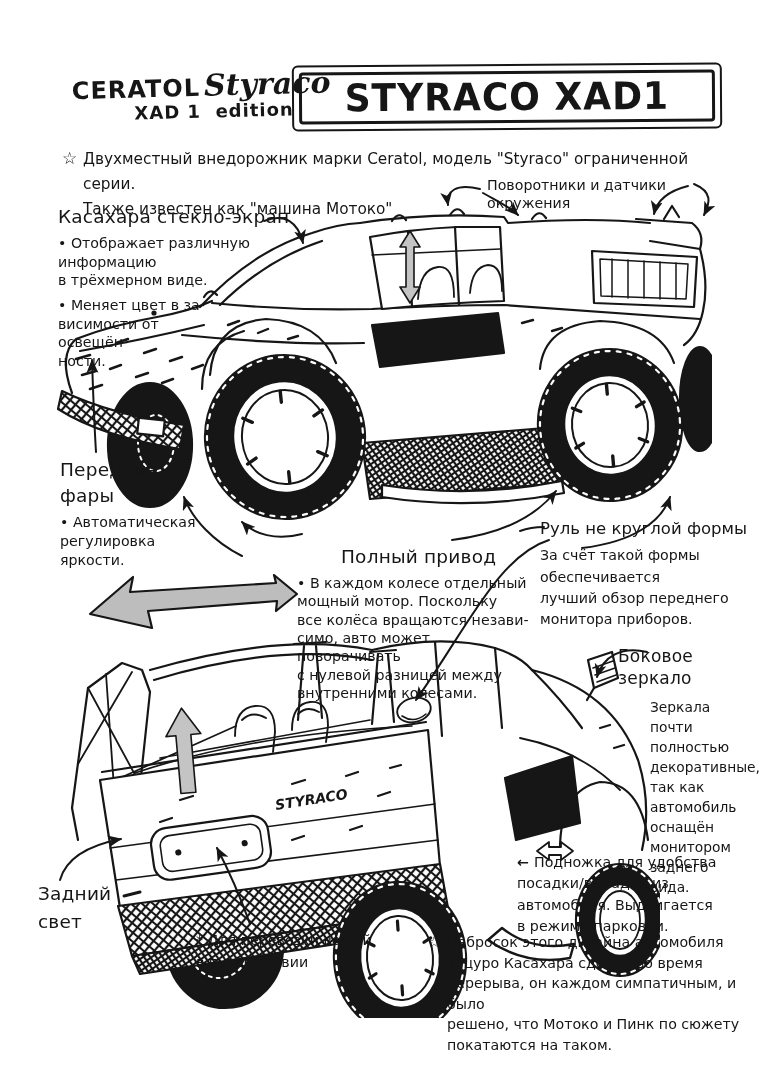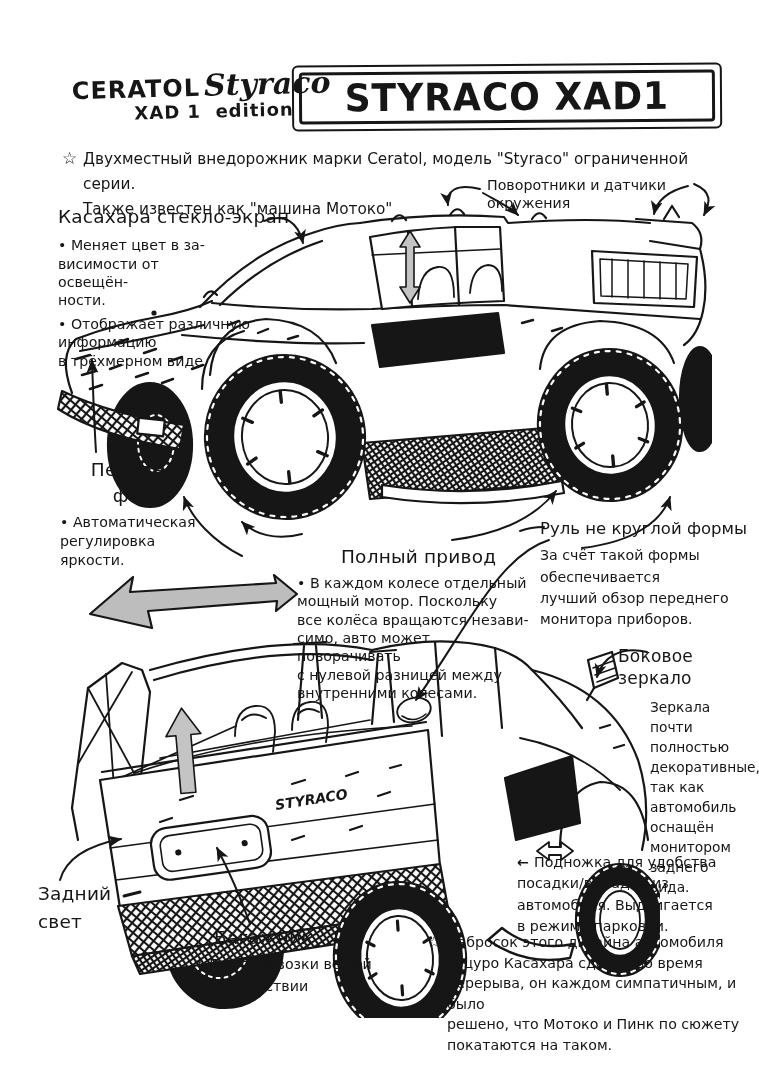--- a/index.html
+++ b/index.html
@@ -238,30 +238,30 @@
   <div id="intro" class="abs">
     <span class="star">☆</span>
     <span class="txt">Двухместный внедорожник марки Ceratol, модель "Styraco" ограниченной серии.
 Также известен как "машина Мотоко"</span>
   </div>
 
   <div class="abs b txt" style="left:487px;top:176px;width:250px;">Поворотники и датчики окружения</div>
 
   <div class="abs" style="left:58px;top:205px;width:240px;">
     <div class="h1 txt">Касахара стекло-экран</div>
+    <div class="b txt" style="margin-top:5px;line-height:1.3;">• Отображает различную информацию
+в трёхмерном виде.</div>
     <div class="b txt" style="margin-top:7px;line-height:1.3;">• Меняет цвет в за-
 висимости от
 освещён-
 ности.</div>
-    <div class="b txt" style="margin-top:5px;line-height:1.3;">• Отображает различную информацию
-в трёхмерном виде.</div>
   </div>
 
   <div class="abs" style="left:60px;top:457px;width:160px;">
-    <div class="h1 txt" style="line-height:1.4;text-align:center;">Передние
+    <div class="h1 txt" style="line-height:1.4;">Передние
 фары</div>
     <div class="b txt" style="margin-top:4px;line-height:1.35;">• Автоматическая
 регулировка
 яркости.</div>
   </div>
 
 
   <div class="abs" style="left:297px;top:501px;width:240px;margin-top:44px;">
     <div class="h1 txt" style="margin-left:44px;">Полный привод</div>
     <div class="b txt" style="margin-top:5px;line-height:1.29;">• В каждом колесе отдельный
@@ -299,21 +299,20 @@
     <span class="b txt" style="line-height:1.5;">Подножка для удобства
 посадки/высадки из
 автомобиля. Выдвигается
 в режиме парковки.</span>
   </div>
 
   <div class="abs h1 txt" style="left:38px;top:880px;line-height:1.5;">Задний
 свет</div>
 
   <div class="abs" style="left:196px;top:926px;width:190px;">
-    <div class="h1 txt" style="margin-left:18px;">Багажник</div>
     <div class="b txt" style="margin-top:3px;line-height:1.55;">* Для перевозки вещей
 в путешествии</div>
   </div>
 
   <div class="abs" style="left:427px;top:932px;width:315px;">
     <span class="star" style="position:absolute;left:0;top:0;font-size:16px;">☆</span>
     <span class="txt" style="display:block;margin-left:20px;font-size:14.2px;line-height:1.45;">Набросок этого дизайна автомобиля
 Тэцуро Касахара сделал во время
 перерыва, он каждом симпатичным, и было
 решено, что Мотоко и Пинк по сюжету

